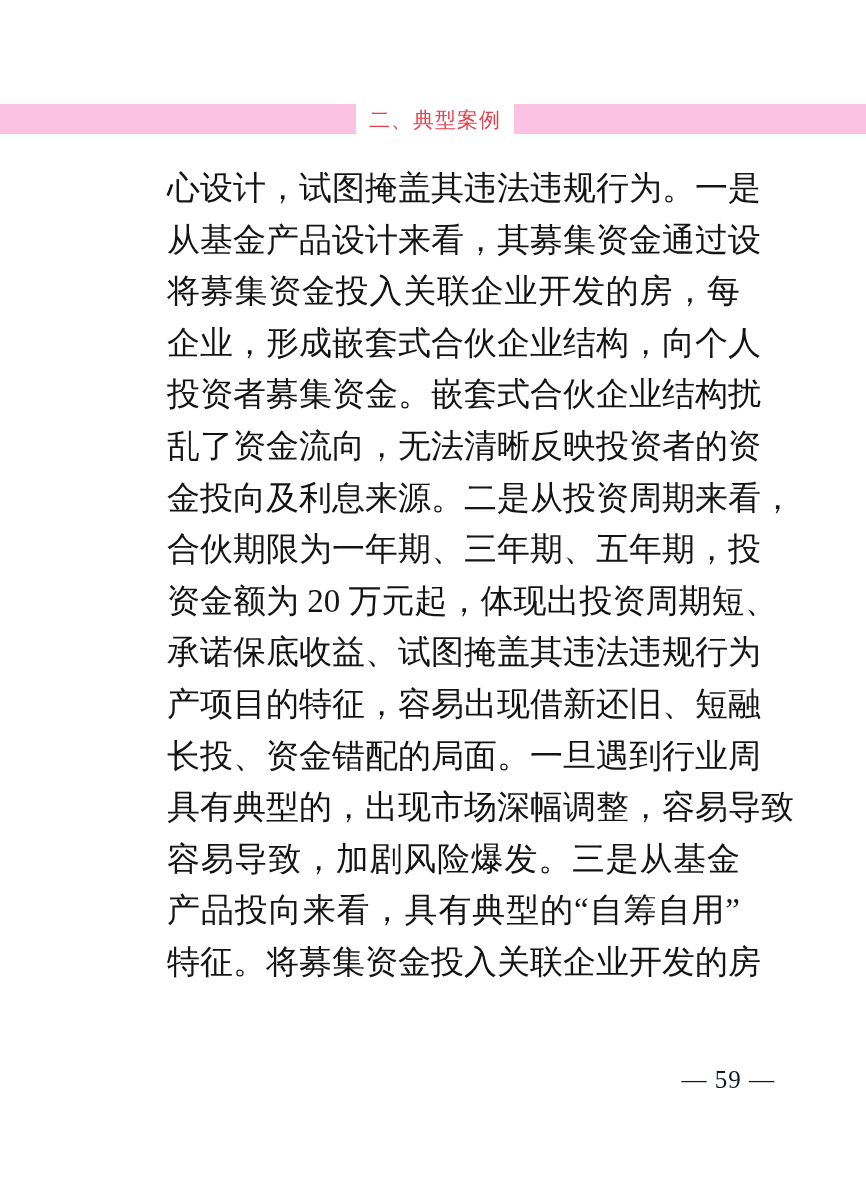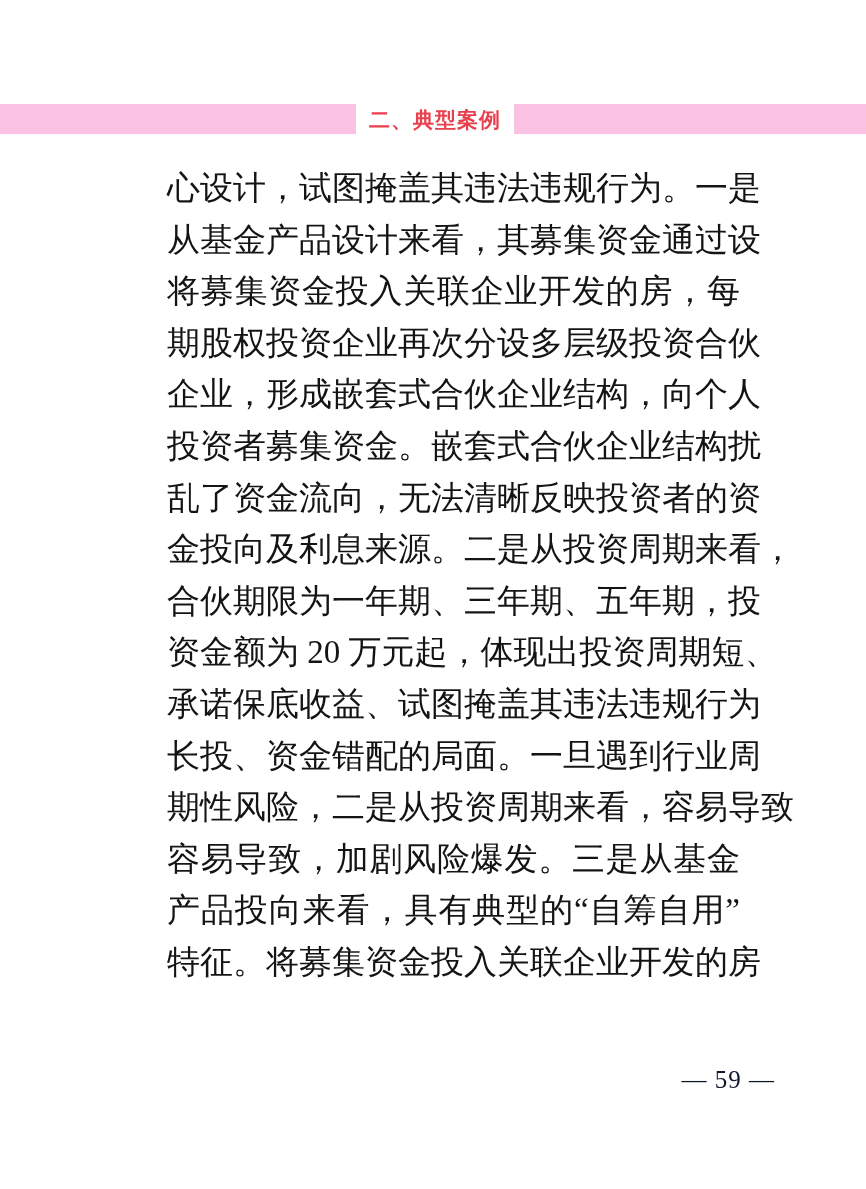--- a/index.html
+++ b/index.html
@@ -30,21 +30,21 @@
     top: 0;
     width: 158px;
     height: 30px;
     background: #ffffff;
     display: flex;
     align-items: center;
     justify-content: center;
   }
   .section-title {
     font-family: "Liberation Sans", "DejaVu Sans", sans-serif;
-    font-weight: bold;
+    font-weight: normal;
     font-size: 21px;
     letter-spacing: 1px;
     color: #e8404e;
     white-space: nowrap;
     line-height: 1;
   }
   
   .body-text {
     position: absolute;
     left: 140px;
@@ -81,30 +81,30 @@
   <div class="header-band">
     <div class="header-gap">
       <span class="section-title">二、典型案例</span>
     </div>
   </div>
 
   <div class="body-text">
     <div class="text-line">心设计，试图掩盖其违法违规行为。一是</div>
     <div class="text-line">从基金产品设计来看，其募集资金通过设</div>
     <div class="text-line">将募集资金投入关联企业开发的房，每</div>
-    <div class="text-line">期股权投资企业再次分设多层级投资合伙</div>
     <div class="text-line">企业，形成嵌套式合伙企业结构，向个人</div>
     <div class="text-line">投资者募集资金。嵌套式合伙企业结构扰</div>
     <div class="text-line">乱了资金流向，无法清晰反映投资者的资</div>
     <div class="text-line">金投向及利息来源。二是从投资周期来看，</div>
     <div class="text-line">合伙期限为一年期、三年期、五年期，投</div>
     <div class="text-line">资金额为 20 万元起，体现出投资周期短、</div>
     <div class="text-line">承诺保底收益、试图掩盖其违法违规行为</div>
+    <div class="text-line">产项目的特征，容易出现借新还旧、短融</div>
     <div class="text-line">长投、资金错配的局面。一旦遇到行业周</div>
-    <div class="text-line">期性风险，二是从投资周期来看，容易导致</div>
+    <div class="text-line">具有典型的，出现市场深幅调整，容易导致</div>
     <div class="text-line">容易导致，加剧风险爆发。三是从基金</div>
     <div class="text-line">产品投向来看，具有典型的“自筹自用”</div>
     <div class="text-line">特征。将募集资金投入关联企业开发的房</div>
   </div>
 
   <div class="page-number">— 59 —</div>
 
 </div>
 
 </body></html>

